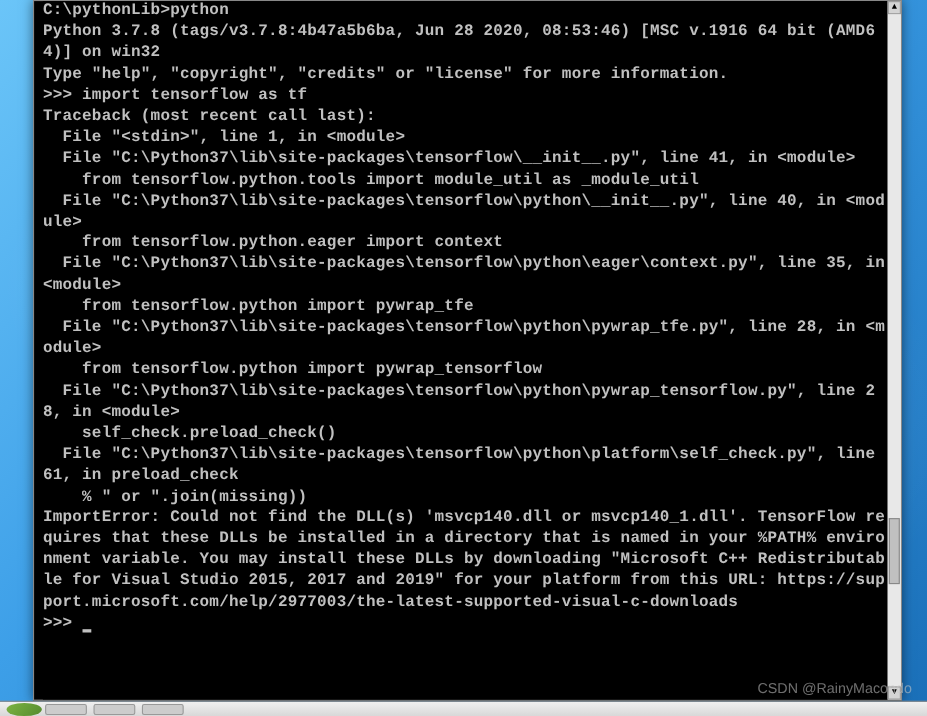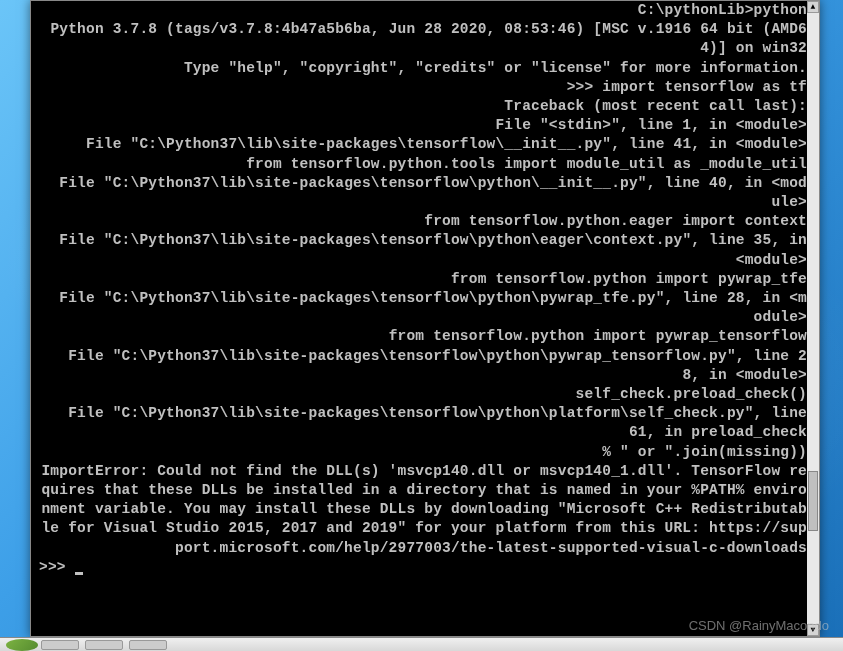--- a/index.html
+++ b/index.html
@@ -39,21 +39,20 @@
       font-size: 14.5px;
       line-height: 19.2px;
       padding: 0;
       white-space: pre-wrap;
       word-break: break-all;
       font-weight: bold;
       letter-spacing: 0.2px;
     }
     .terminal-line {
       display: block;
-      text-align: right;
     }
     .scrollbar {
       position: absolute;
       right: 0;
       top: 0;
       width: 12px;
       height: 100%;
       background: #dfdfdf;
     }
     .scrollbar-track {

